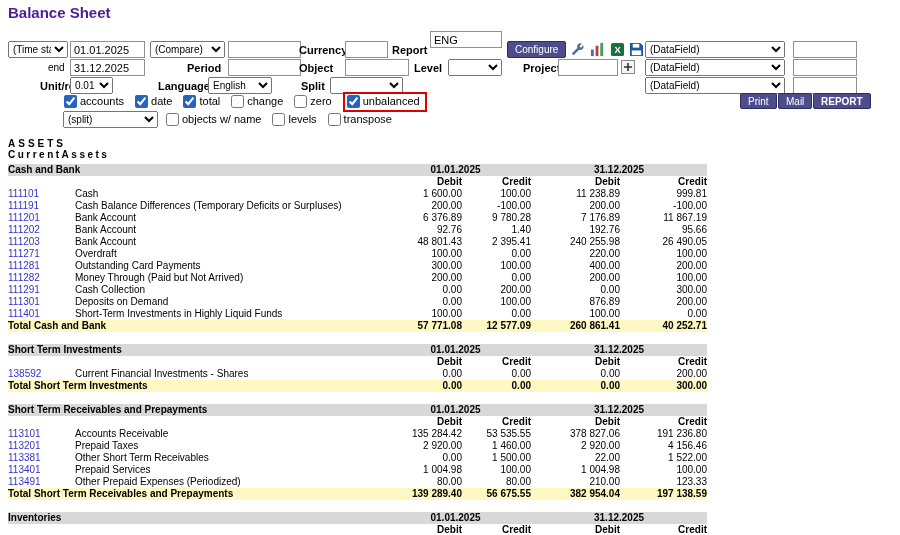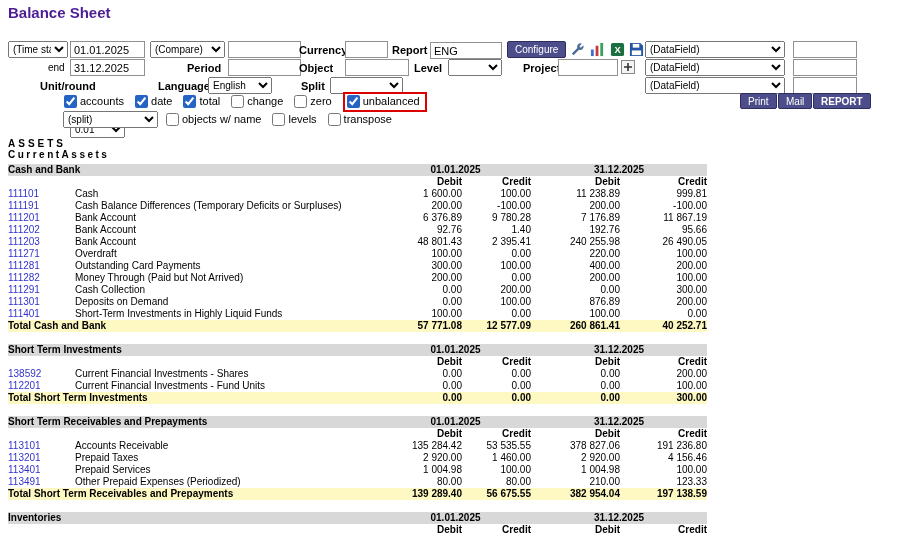--- a/index.html
+++ b/index.html
@@ -16,41 +16,41 @@
   .lbl { position: absolute; font-size: 11px; font-weight: bold; color: #000; white-space: nowrap; }
   .lbl.plain { font-weight: normal; font-size: 10px; }
 
   #sel-timestart { left: 8px;  top: 41px; width: 60px; }
   #inp-timestart { left: 70px; top: 41px; width: 75px; }
   #sel-compare   { left: 150px; top: 41px; width: 75px; }
   #inp-compare   { left: 228px; top: 41px; width: 73px; }
   #lb-currency   { left: 299px; top: 44px; }
   #inp-currency  { left: 345px; top: 41px; width: 43px; }
   #lb-report     { left: 392px; top: 44px; }
-  #inp-report    { left: 430px; top: 42px; width: 72px; }
+  #inp-report    { left: 430px; top: 31px; width: 72px; }
   #btn-configure { left: 507px; top: 41px; height: 17px; }
   #sel-df1 { left: 645px; top: 41px; width: 140px; }
   #inp-df1 { left: 793px; top: 41px; width: 64px; }
 
   #lb-end     { left: 48px; top: 62px; }
   #inp-end    { left: 70px; top: 59px; width: 75px; }
   #lb-period  { left: 187px; top: 62px; }
   #inp-period { left: 228px; top: 59px; width: 73px; }
   #lb-object  { left: 299px; top: 62px; }
   #inp-object { left: 345px; top: 59px; width: 64px; }
   #lb-level   { left: 414px; top: 62px; }
   #sel-level  { left: 448px; top: 59px; width: 54px; }
   #lb-project { left: 523px; top: 62px; }
   #inp-project{ left: 558px; top: 59px; width: 60px; }
   #ic-plus    { left: 621px; top: 60px; }
   #sel-df2 { left: 645px; top: 59px; width: 140px; }
   #inp-df2 { left: 793px; top: 59px; width: 64px; }
 
   #lb-unit     { left: 8px;   top: 80px; padding-left: 32px; }
-  #sel-unit    { left: 70px;  top: 77px; width: 55px; margin-top: 44px; }
+  #sel-unit    { left: 70px;  top: 77px; width: 43px; }
   #lb-language { left: 158px; top: 80px; }
   #sel-language{ left: 208px; top: 77px; width: 64px; }
   #lb-split    { left: 301px; top: 80px; }
   #sel-split   { left: 330px; top: 77px; width: 73px; }
   #sel-df3 { left: 645px; top: 77px; width: 140px; }
   #inp-df3 { left: 793px; top: 77px; width: 64px; }
 
   #sel-split2 { left: 63px; top: 111px; width: 95px; }
 
   .checks1 { position: absolute; left: 64px; top: 93px; display: flex; align-items: center; height: 17px; }
@@ -379,28 +379,20 @@
               <td class="num b">Credit</td>
             </tr>
             <tr class="drow">
               <td class="acc"><a href="#">138592</a></td>
               <td class="nm">Current Financial Investments - Shares</td>
               <td class="num">0.00</td>
               <td class="num">0.00</td>
               <td class="num">0.00</td>
               <td class="num">200.00</td>
             </tr>
-            <tr class="drow">
-              <td class="acc"><a href="#">112201</a></td>
-              <td class="nm">Current Financial Investments - Fund Units</td>
-              <td class="num">0.00</td>
-              <td class="num">0.00</td>
-              <td class="num">0.00</td>
-              <td class="num">100.00</td>
-            </tr>
             <tr class="trow">
               <td colspan="2" class="b">Total Short Term Investments</td>
               <td class="num b">0.00</td>
               <td class="num b">0.00</td>
               <td class="num b">0.00</td>
               <td class="num b">300.00</td>
             </tr>
           </tbody>
         </table>
         <table class="rep">
@@ -435,20 +427,28 @@
             </tr>
             <tr class="drow">
               <td class="acc"><a href="#">113201</a></td>
               <td class="nm">Prepaid Taxes</td>
               <td class="num">2 920.00</td>
               <td class="num">1 460.00</td>
               <td class="num">2 920.00</td>
               <td class="num">4 156.46</td>
             </tr>
             <tr class="drow">
+              <td class="acc"><a href="#">113381</a></td>
+              <td class="nm">Other Short Term Receivables</td>
+              <td class="num">0.00</td>
+              <td class="num">1 500.00</td>
+              <td class="num">22.00</td>
+              <td class="num">1 522.00</td>
+            </tr>
+            <tr class="drow">
               <td class="acc"><a href="#">113401</a></td>
               <td class="nm">Prepaid Services</td>
               <td class="num">1 004.98</td>
               <td class="num">100.00</td>
               <td class="num">1 004.98</td>
               <td class="num">100.00</td>
             </tr>
             <tr class="drow">
               <td class="acc"><a href="#">113491</a></td>
               <td class="nm">Other Prepaid Expenses (Periodized)</td>

